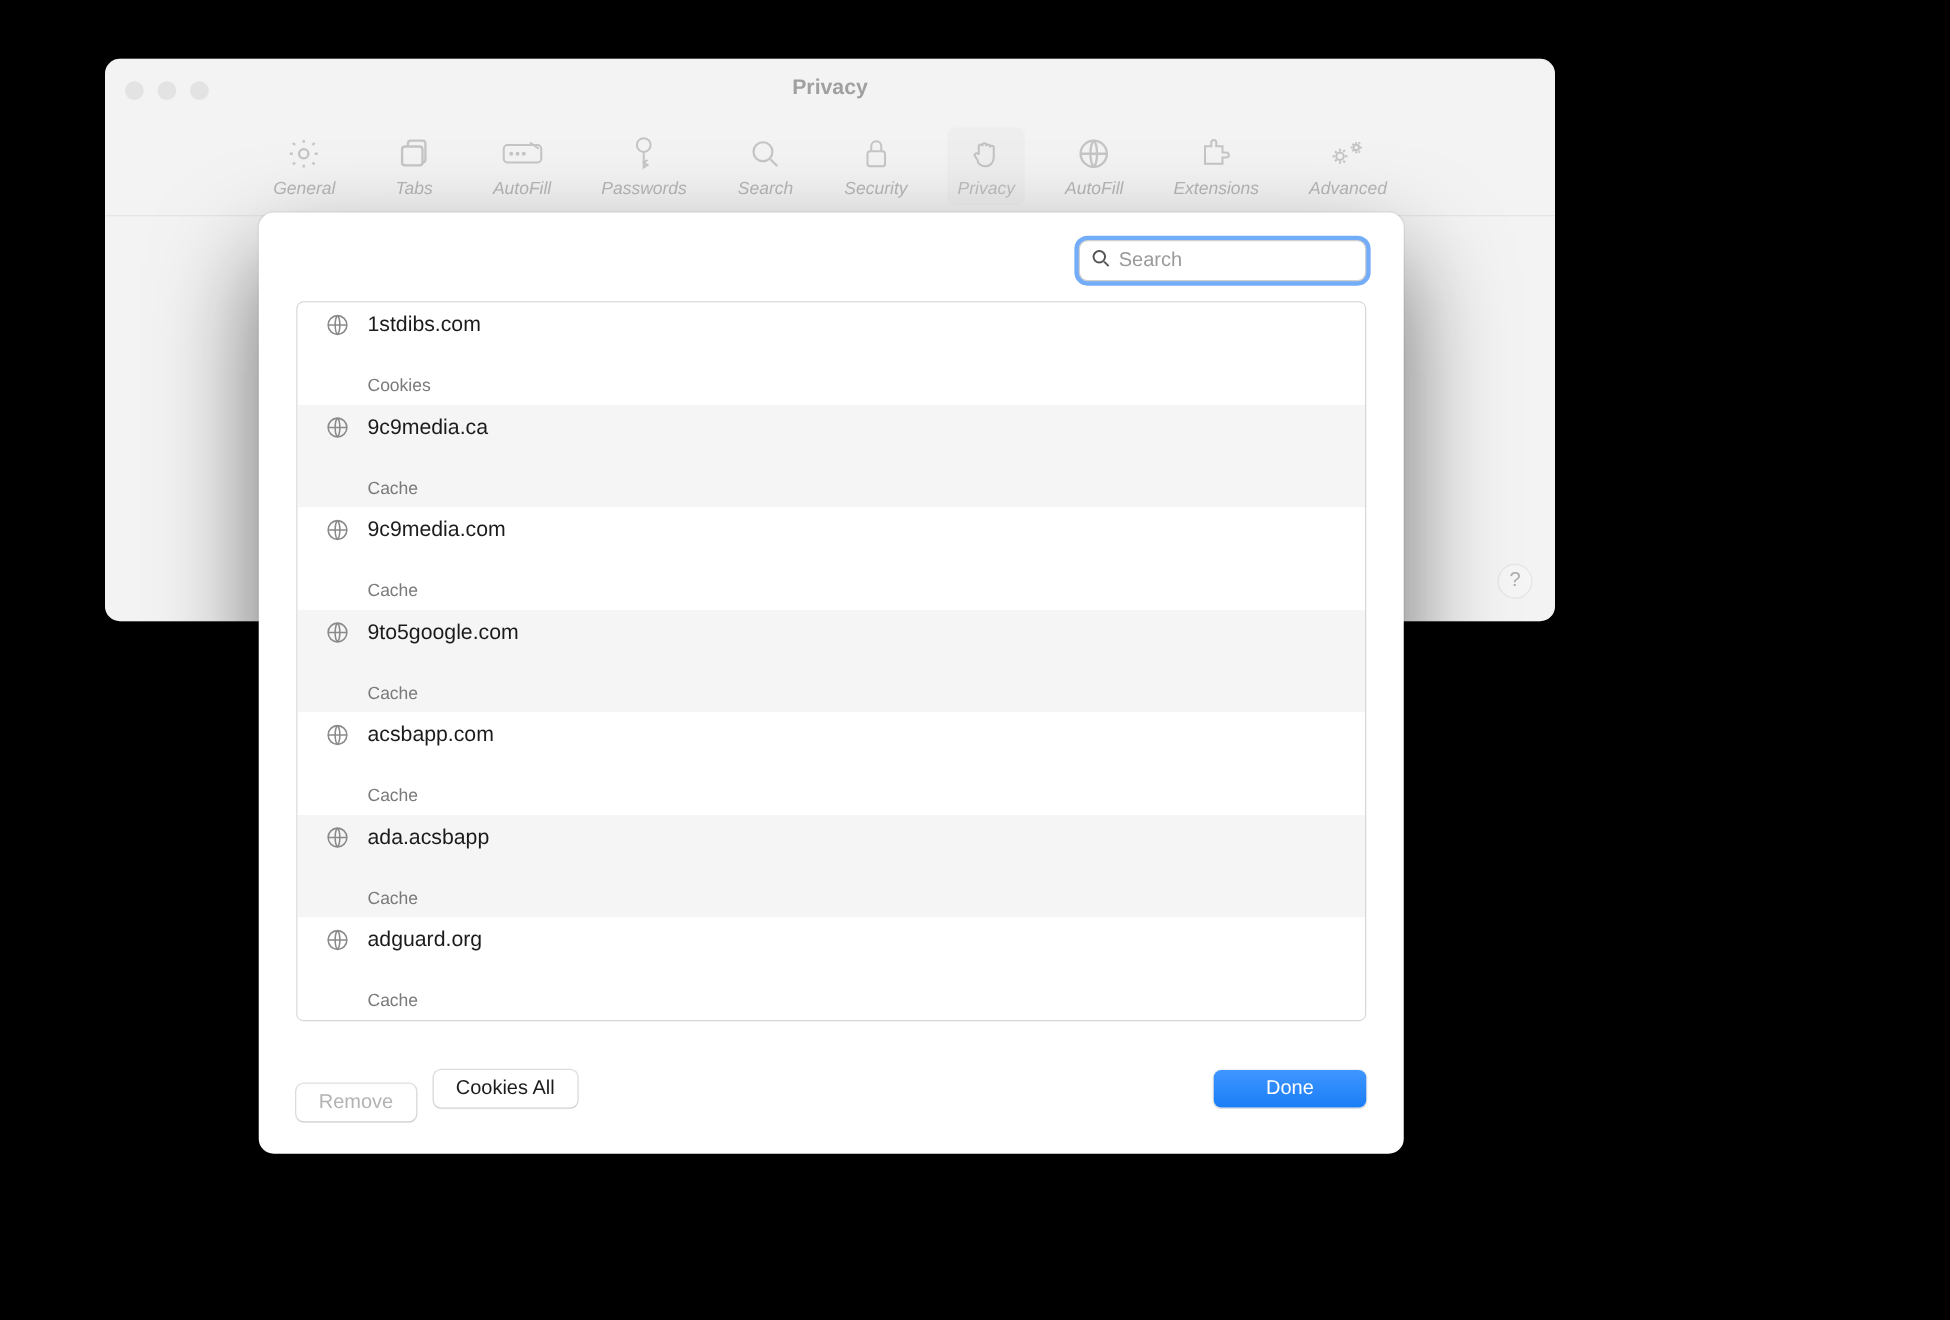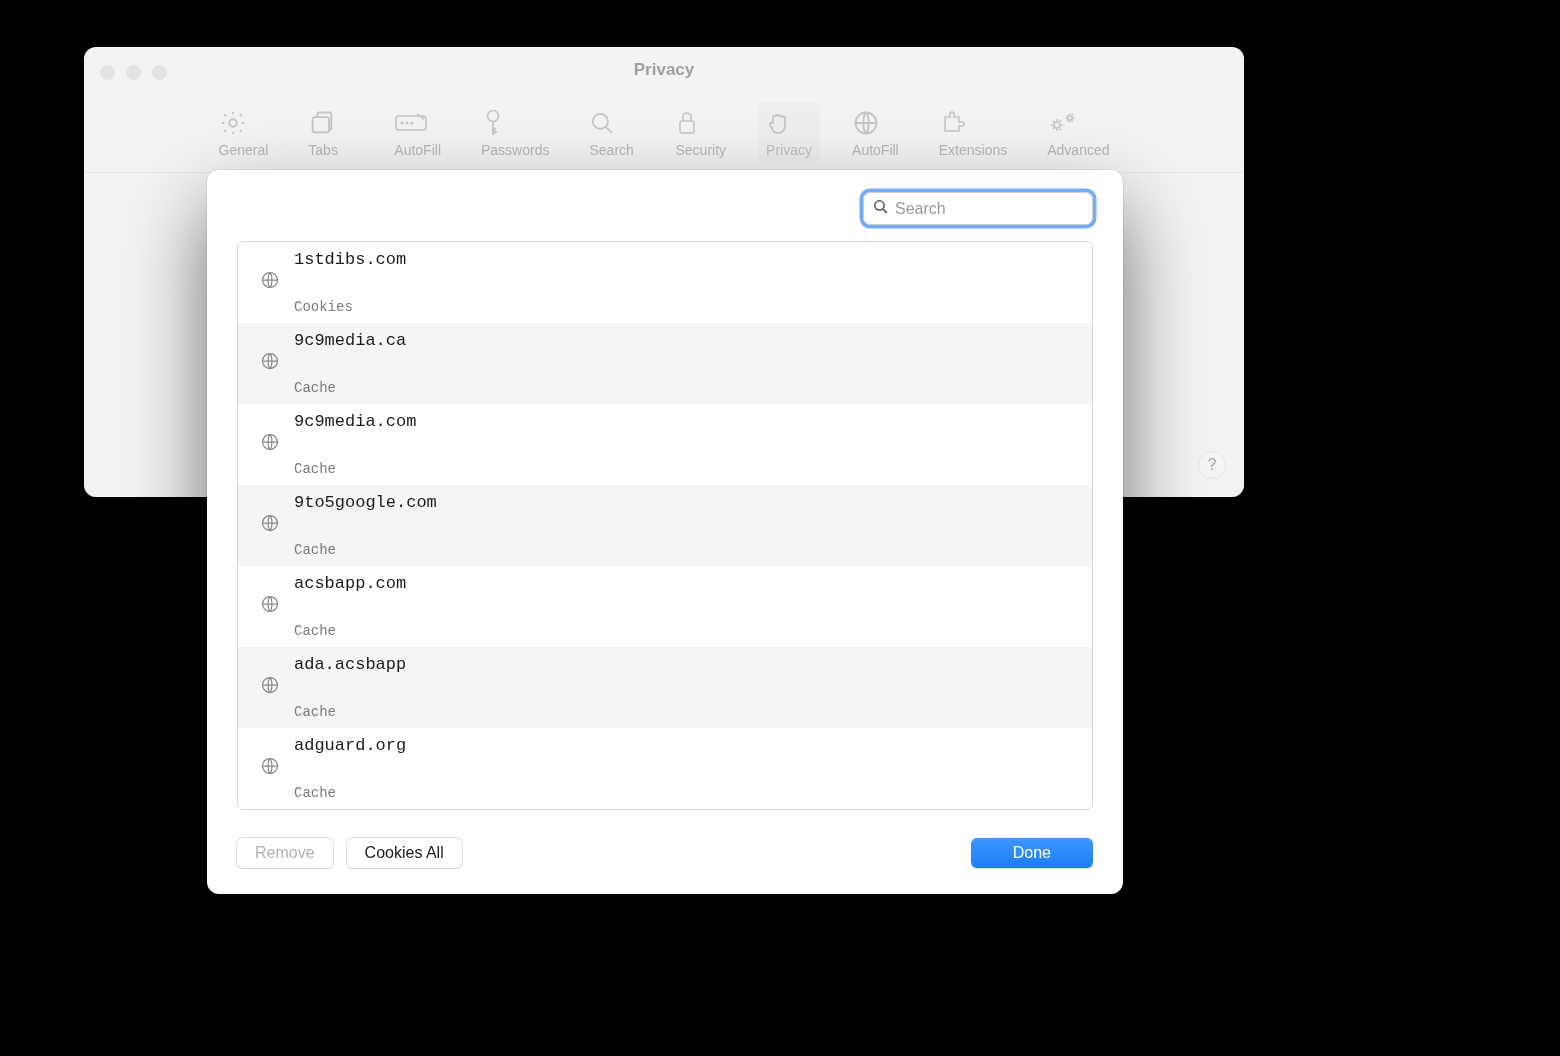--- a/index.html
+++ b/index.html
@@ -54,26 +54,27 @@
     height: 80px;
     display: flex;
     justify-content: center;
     align-items: center;
     gap: 24px;
     border-bottom: 1px solid #d8d8d8;
   }
   .toolbar-item {
     display: flex;
     flex-direction: column;
-    align-items: flex-start;
+    align-items: center;
     gap: 4px;
     padding: 6px 8px;
     border-radius: 6px;
     min-width: 62px;
     color: #8d8d8d;
+    font-style: italic;
   }
   .toolbar-item.selected {
     background: #e4e4e4;
     color: #9a9a9a;
   }
   .toolbar-item .label {
     font-size: 14px;
   }
   .toolbar-item .iconwrap {
     height: 30px;
@@ -148,25 +149,24 @@
     line-height: 1.45;
     margin-bottom: 16px;
   }
   .list {
     border: 1px solid #d7d7d7;
     border-radius: 6px;
     overflow: hidden;
   }
   .list-row {
     display: flex;
-    align-items: center;
+    align-items: flex-start;
     gap: 14px;
     padding: 8px 18px 8px 22px;
     background: #fff;
-    font-family: Liberation Mono, monospace;
   }
   .list-row:nth-child(even) { background: #f5f5f5; }
   .globe-icon { flex-shrink: 0; }
   .row-text { display: flex; flex-direction: column; gap: 2px; }
   .row-domain { font-size: 17px; color: #1b1b1b; }
   .row-detail { font-size: 14px; color: #7a7a7a; margin-top: 28px; }
   .button-row {
     display: flex;
     align-items: center;
     gap: 14px;
@@ -176,21 +176,21 @@
     height: 30px;
     padding: 0 18px;
     border-radius: 6px;
     font-size: 16px;
     border: none;
     box-shadow: 0 0 0 1px rgba(0,0,0,0.13), 0 1px 1px rgba(0,0,0,0.06);
     background: #fff;
     color: #1b1b1b;
     cursor: default;
   }
-  .btn.disabled { color: #b3b3b3; }
+  .btn.disabled { color: #b3b3b3; margin-top: 22px; }
   .btn.primary {
     background: linear-gradient(#3f96ff,#1a7ef7);
     color: #fff;
     box-shadow: 0 0 0 1px rgba(0,0,0,0.05), 0 1px 1px rgba(0,0,0,0.1);
     padding: 0 42px;
   }
   .spacer { flex: 1; }
 </style>
 </head>
 <body>

